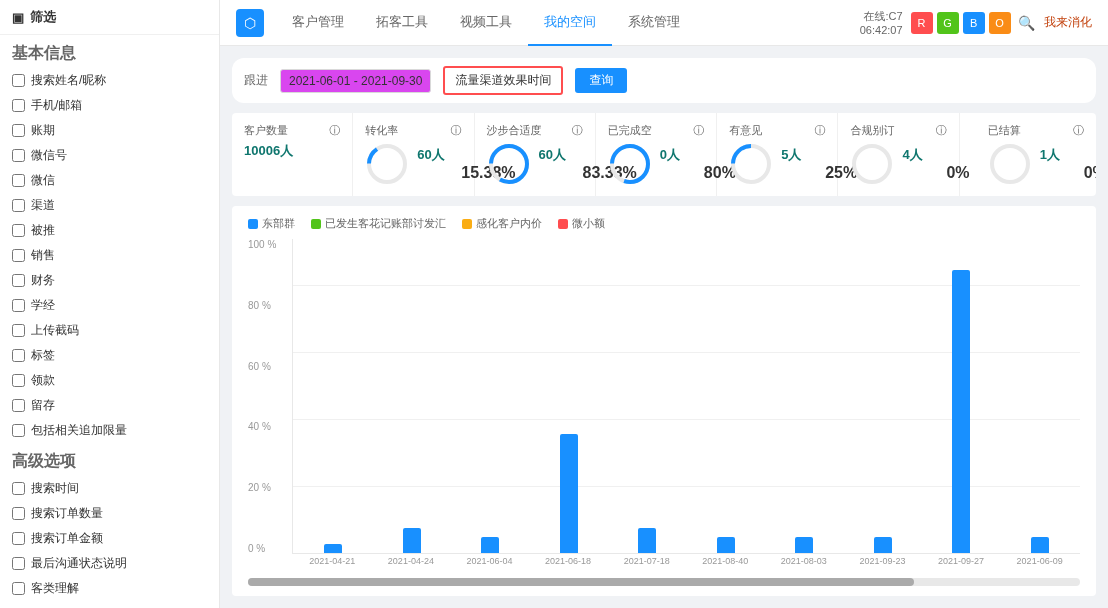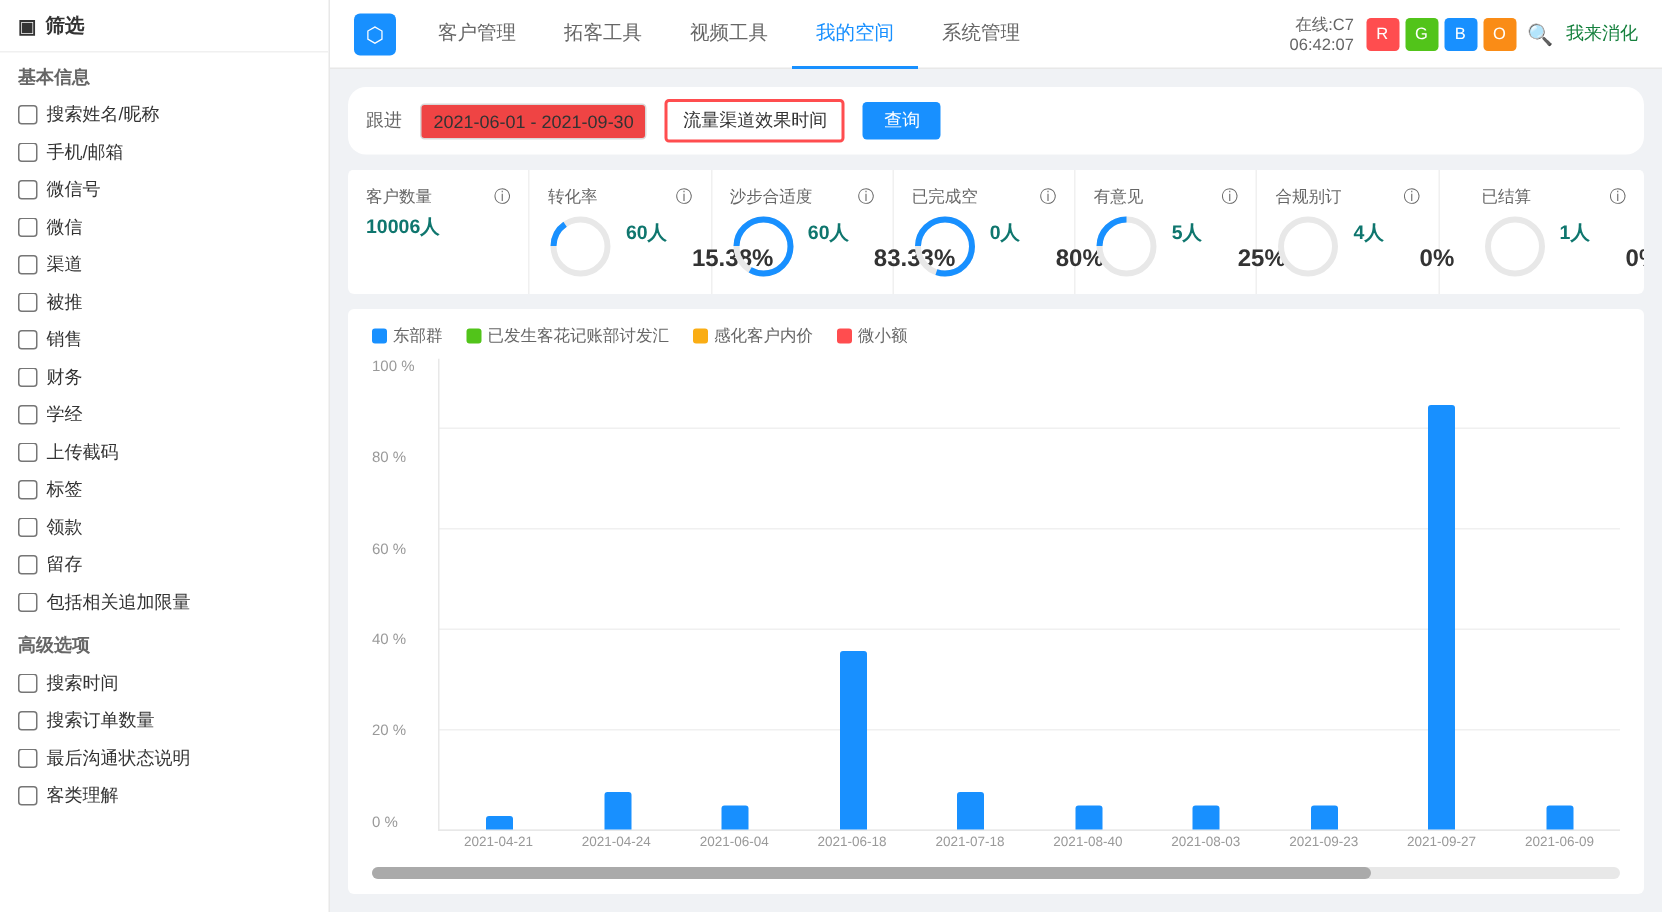--- a/index.html
+++ b/index.html
@@ -21,21 +21,21 @@
       font-size: 13px;
       font-weight: bold;
       color: #333;
       border-bottom: 1px solid #f0f0f0;
       display: flex;
       align-items: center;
       gap: 6px;
     }
     .sidebar-section-title {
       padding: 8px 12px 4px;
-      font-size: 12px;
+      font-size: 16px;
       font-weight: bold;
       color: #666;
     }
     .sidebar-item {
       display: flex;
       align-items: center;
       padding: 4px 12px;
       cursor: pointer;
       gap: 6px;
       color: #333;
@@ -129,21 +129,21 @@
       gap: 12px;
       flex-shrink: 0;
     }
     .filter-label { color: #666; font-size: 12px; }
     .date-range {
       border: 1px solid #d9d9d9;
       border-radius: 3px;
       padding: 4px 8px;
       font-size: 12px;
       color: #333;
-      background: #ef4444;
+      background: #d946ef;
     }
     .date-highlight {
       border: 2px solid #ff4d4f;
       border-radius: 3px;
       padding: 4px 10px;
       font-size: 12px;
       color: #333;
       cursor: pointer;
       background: #fff;
     }
@@ -339,20 +339,24 @@
       <div class="sidebar-item">
         <input type="checkbox" style="">
         <span>搜索姓名/昵称</span>
       </div>
       <div class="sidebar-item">
         <input type="checkbox" style="">
         <span>手机/邮箱</span>
       </div>
       <div class="sidebar-item">
         <input type="checkbox" style="">
+        <span>账期</span>
+      </div>
+      <div class="sidebar-item">
+        <input type="checkbox" style="">
         <span>微信号</span>
       </div>
       <div class="sidebar-item">
         <input type="checkbox" style="">
         <span>微信</span>
       </div>
       <div class="sidebar-item">
         <input type="checkbox" style="">
         <span>渠道</span>
       </div>
@@ -397,20 +401,24 @@
   <div class="sidebar-section-title">高级选项</div>
 
   <div id="advanced-items">
       <div class="sidebar-item">
         <input type="checkbox" style="">
         <span>搜索时间</span>
       </div>
       <div class="sidebar-item">
         <input type="checkbox" style="">
         <span>搜索订单数量</span>
+      </div>
+      <div class="sidebar-item">
+        <input type="checkbox" style="">
+        <span>搜索订单金额</span>
       </div>
       <div class="sidebar-item">
         <input type="checkbox" style="">
         <span>最后沟通状态说明</span>
       </div>
       <div class="sidebar-item">
         <input type="checkbox" style="">
         <span>客类理解</span>
       </div>
     </div>
@@ -437,21 +445,21 @@
         <div>在线:C7</div>
         <div>06:42:07</div>
       </div>
       <div class="nav-icons">
         <div class="nav-icon-btn" style="background:#ff4d4f">R</div>
         <div class="nav-icon-btn" style="background:#52c41a">G</div>
         <div class="nav-icon-btn" style="background:#1890ff">B</div>
         <div class="nav-icon-btn" style="background:#fa8c16">O</div>
       </div>
       <span style="cursor:pointer;font-size:14px;">🔍</span>
-      <span style="color:#15803d;font-size:12px;">我来消化</span>
+      <span style="color:#c2410c;font-size:12px;">我来消化</span>
     </div>
   </div>
 
   <div class="content">
 
     <div class="filter-bar">
       <span class="filter-label">跟进</span>
       <span class="date-range">2021-06-01 - 2021-09-30</span>
       <span class="date-highlight">流量渠道效果时间</span>
       <button class="btn-search">查询</button>

